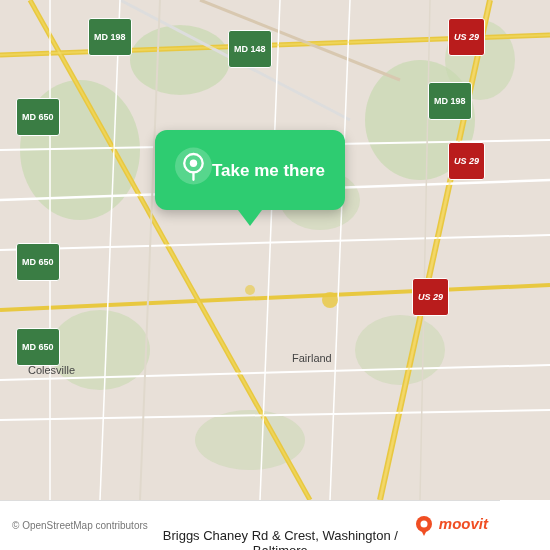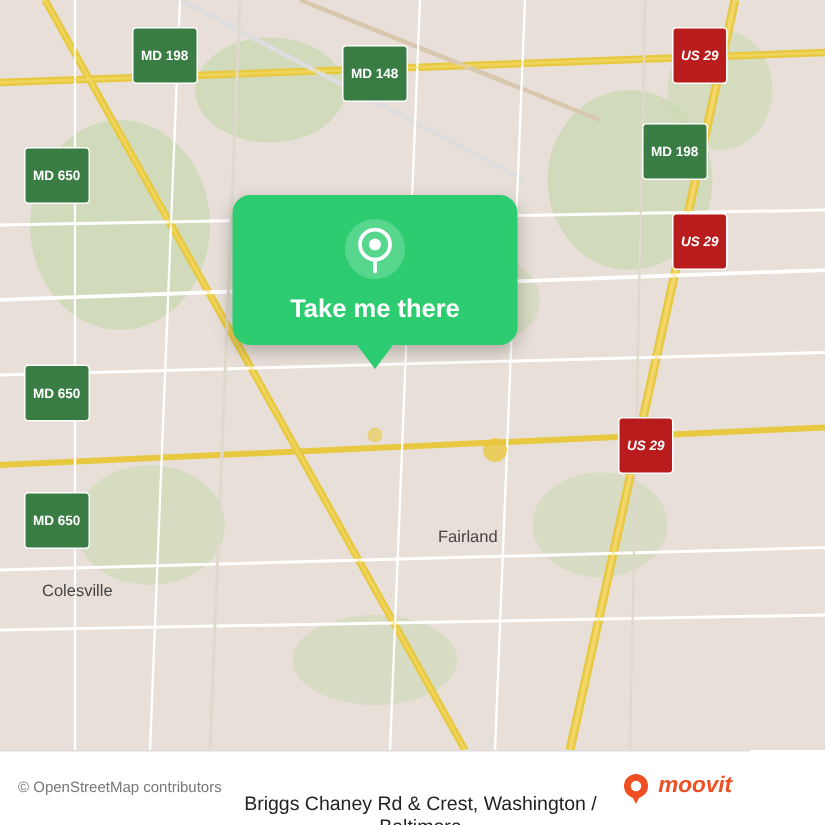--- a/index.html
+++ b/index.html
@@ -28,21 +28,20 @@
 
     
     #tooltip {
       position: absolute;
       top: 130px;
       left: 155px;
       width: 190px;
       background: #2ecc71;
       border-radius: 12px;
       display: flex;
-      flex-direction: column;
       align-items: center;
       padding: 16px 20px 14px 20px;
       cursor: pointer;
       box-shadow: 0 4px 12px rgba(0,0,0,0.25);
     }
 
     #tooltip::after {
       content: '';
       position: absolute;
       bottom: -16px;
@@ -181,21 +180,21 @@
   <div class="road-badge" style="top:18px; left:88px;">MD 198</div>
   <div class="road-badge" style="top:30px; left:228px;">MD 148</div>
   <div class="road-badge road-badge-blue" style="top:18px; left:448px;">US 29</div>
   <div class="road-badge" style="top:98px; left:16px;">MD 650</div>
   <div class="road-badge" style="top:82px; left:428px;">MD 198</div>
   <div class="road-badge road-badge-blue" style="top:142px; left:448px;">US 29</div>
   <div class="road-badge" style="top:243px; left:16px;">MD 650</div>
   <div class="road-badge road-badge-blue" style="top:278px; left:412px;">US 29</div>
   <div class="road-badge" style="top:328px; left:16px;">MD 650</div>
 
-  <div style="position:absolute; top:388px; left:28px; font-size:11px; color:#444; font-weight:500;">Colesville</div>
+  <div style="position:absolute; top:364px; left:28px; font-size:11px; color:#444; font-weight:500;">Colesville</div>
   <div style="position:absolute; top:352px; left:292px; font-size:11px; color:#444; font-weight:400;">Fairland</div>
 
   <div id="tooltip">
 
     <svg class="pin-icon" viewBox="0 0 40 40" xmlns="http://www.w3.org/2000/svg">
       <circle cx="20" cy="20" r="20" fill="rgba(255,255,255,0.2)"></circle>
       <circle cx="20" cy="17" r="10" fill="none" stroke="white" stroke-width="2.5"></circle>
       <circle cx="20" cy="17" r="4" fill="white"></circle>
       <line x1="20" y1="27" x2="20" y2="35" stroke="white" stroke-width="2.5" stroke-linecap="round"></line>
     </svg>

